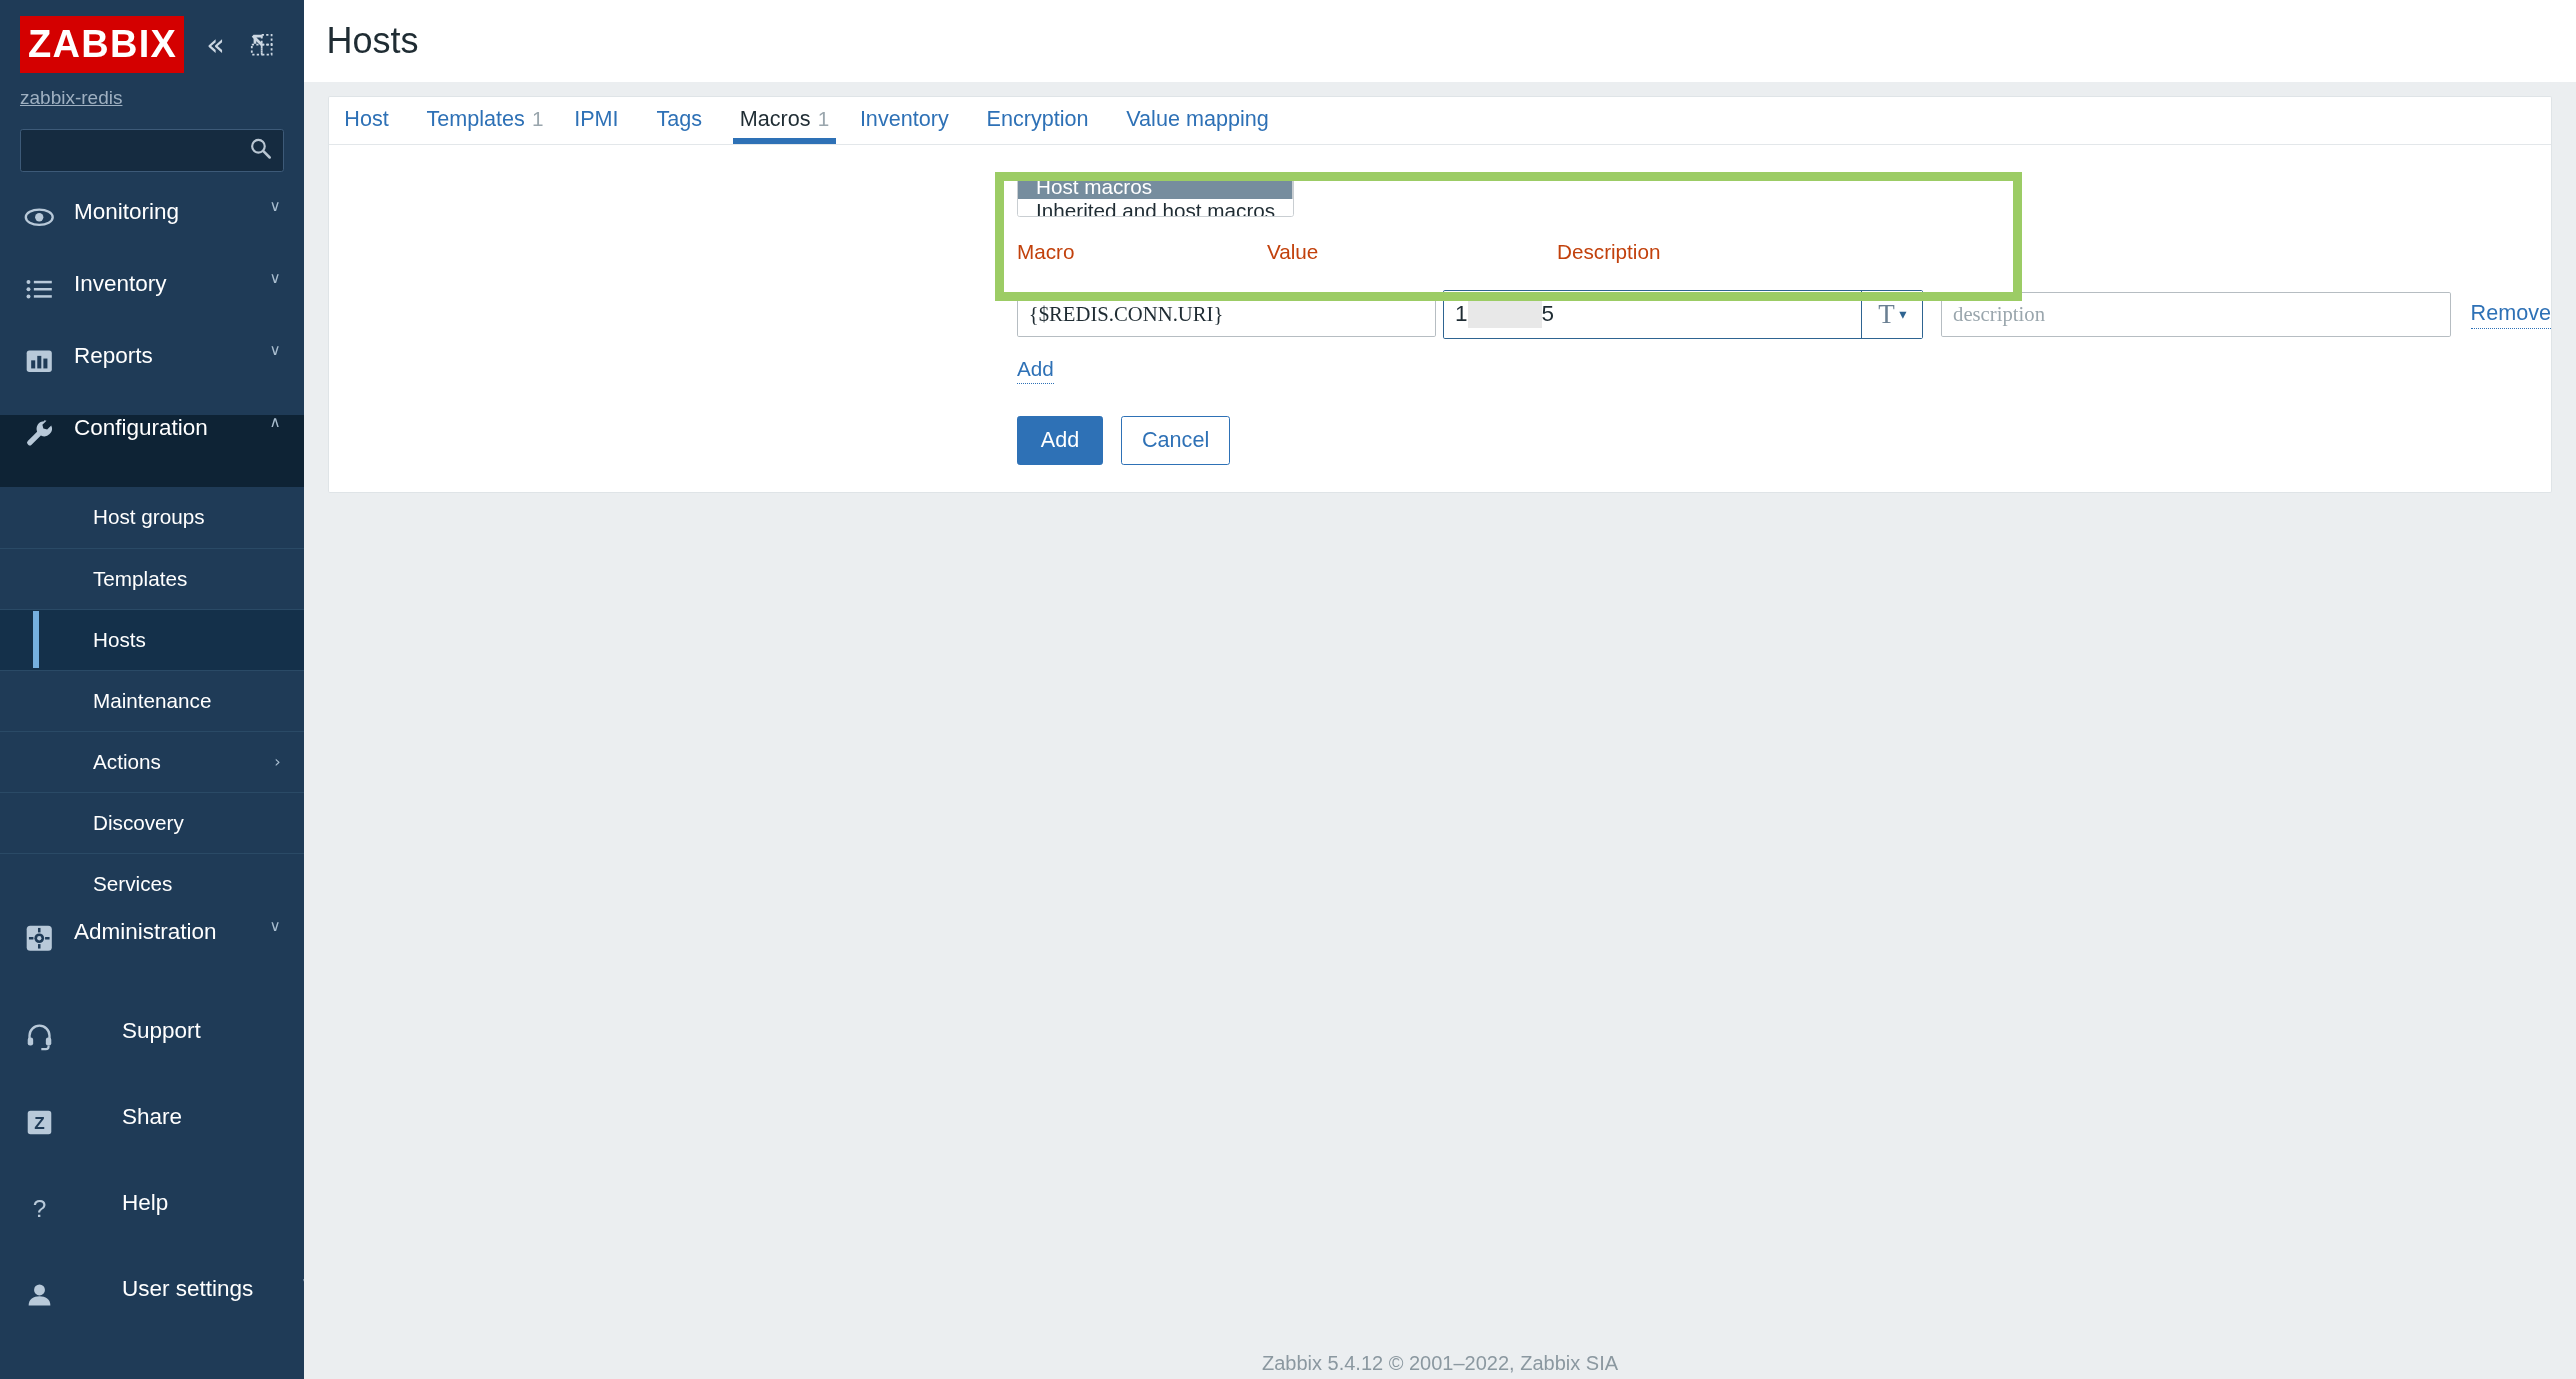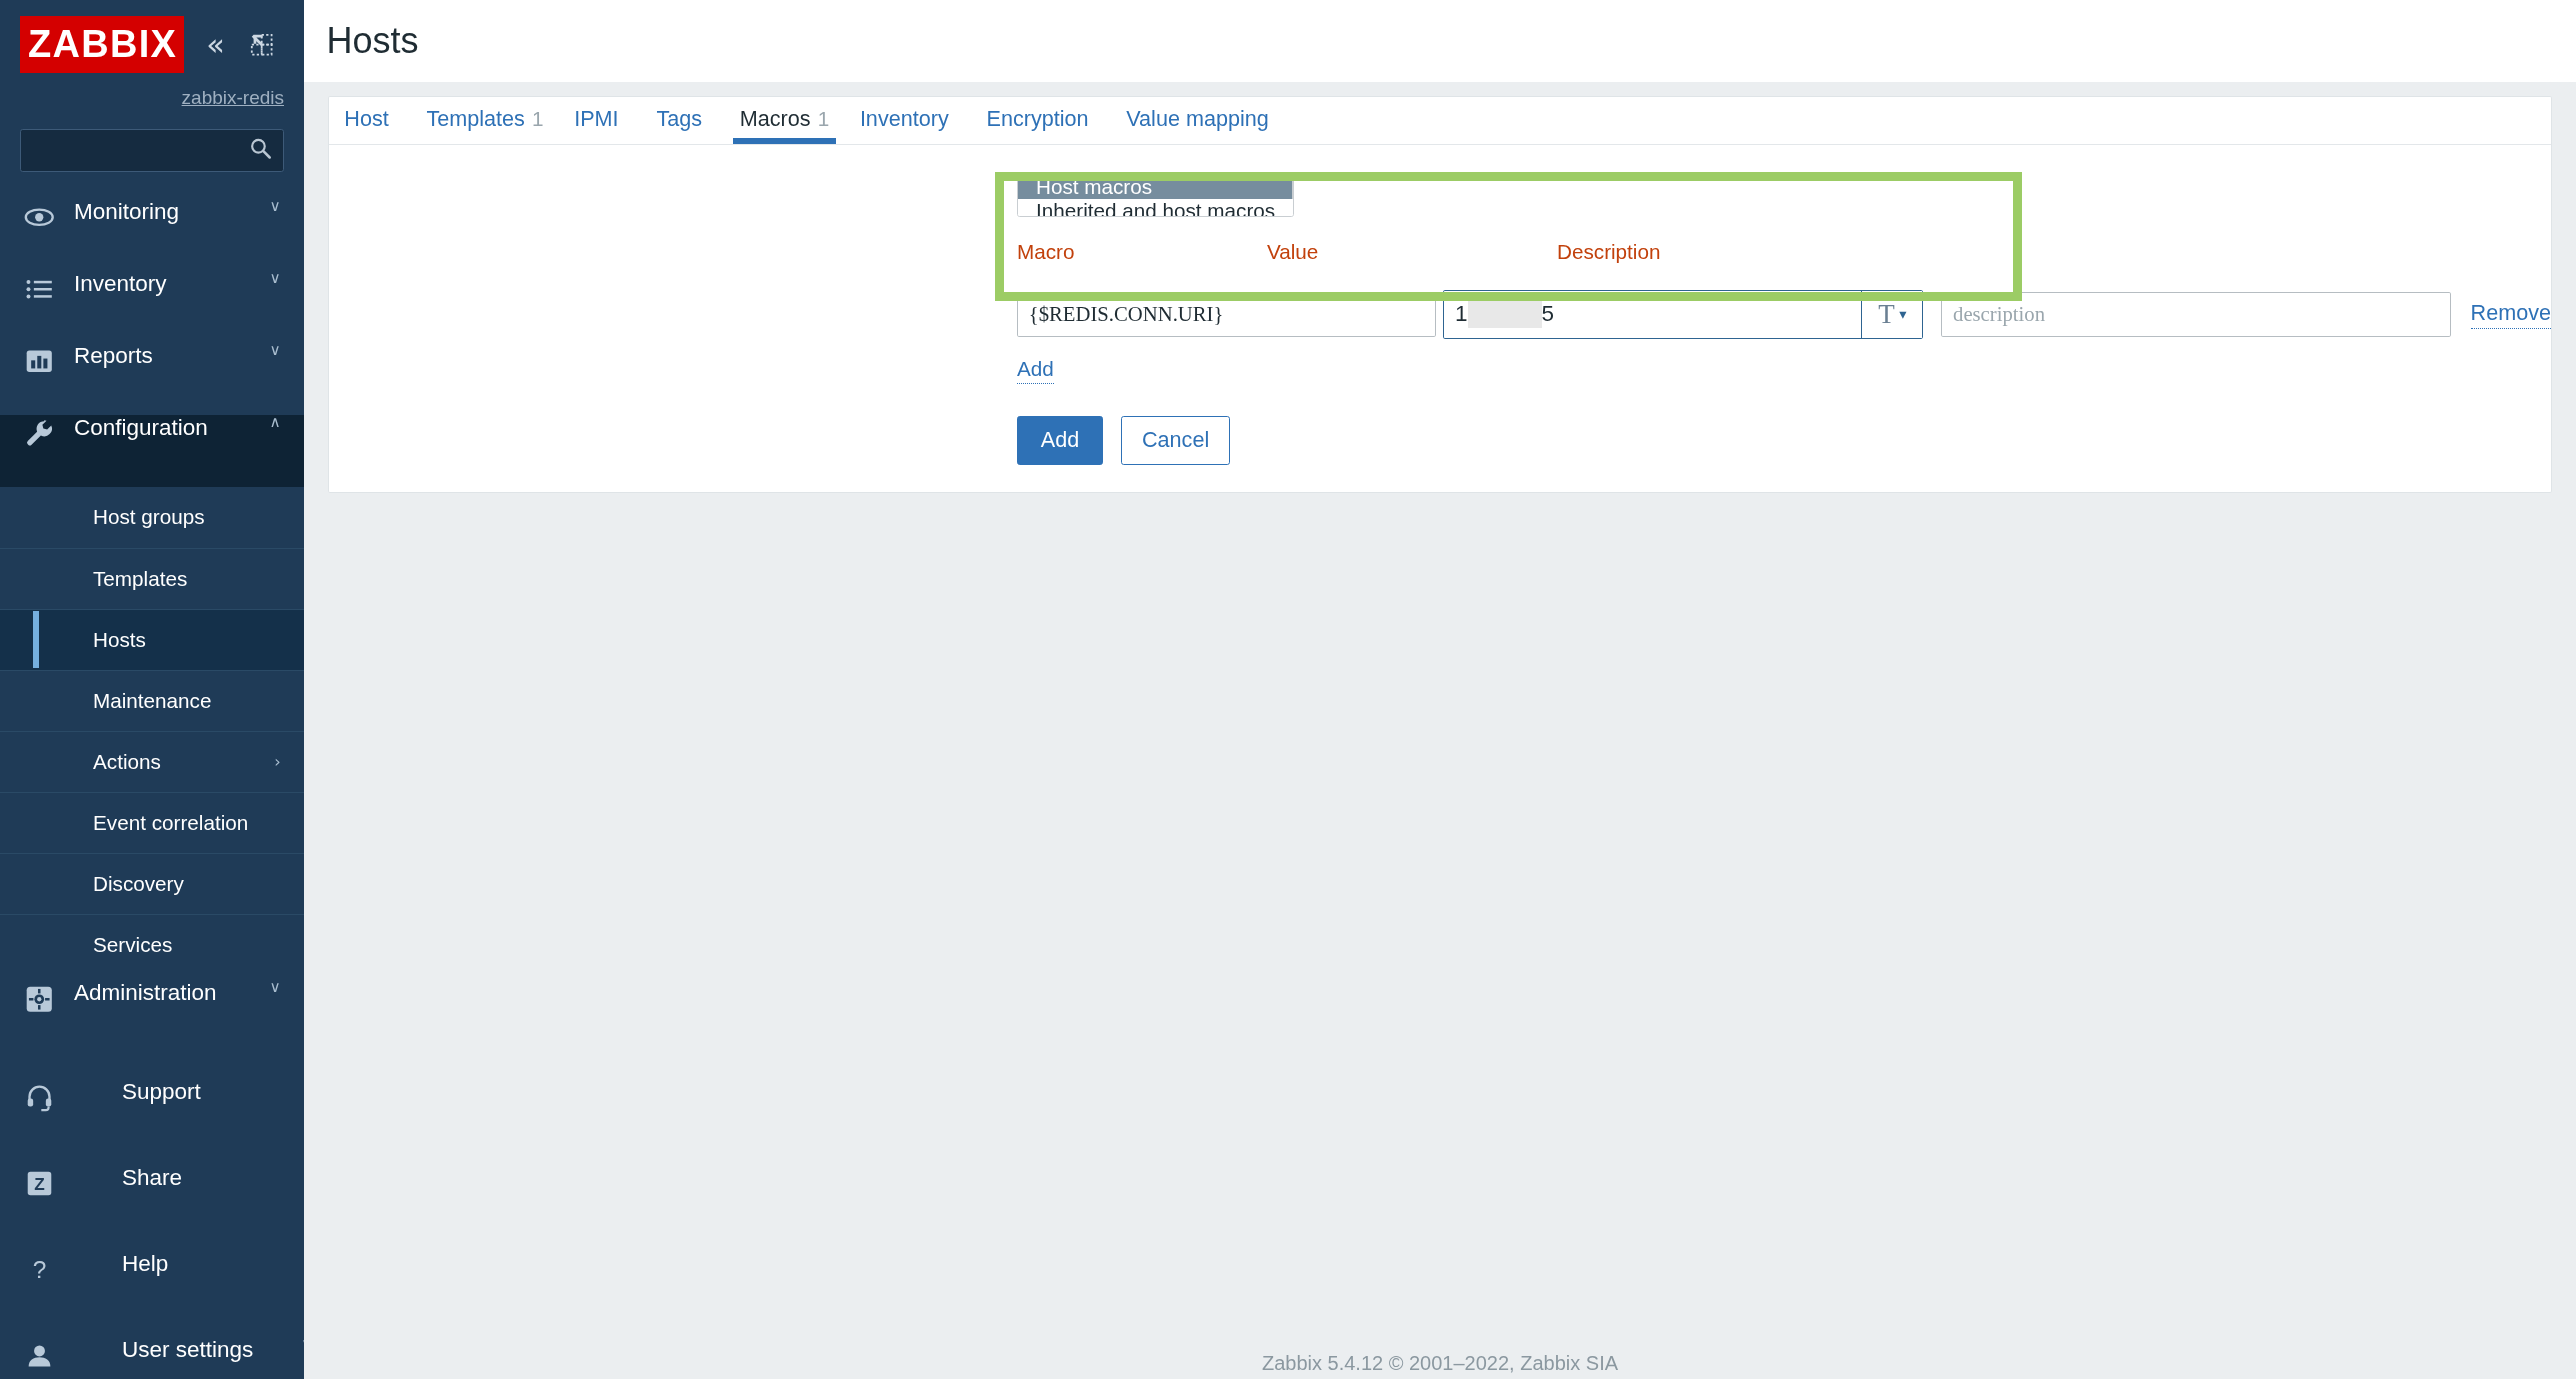--- a/index.html
+++ b/index.html
@@ -15,21 +15,21 @@
   #sidebar {
     width: 304px;
     min-width: 304px;
     height: 1380px;
     background: #1f3b57;
     position: relative;
     display: flex;
     flex-direction: column;
     padding-top: 0;
   }
-  .sb-top { padding: 16px 20px 0 20px; text-align: right; }
+  .sb-top { padding: 16px 20px 0 20px; }
   .sb-logo-row { display: flex; align-items: center; gap: 16px; }
   .zbx-logo {
     background: #d40000;
     color: #ffffff;
     font-size: 38px;
     font-weight: bold;
     letter-spacing: 1.3px;
     line-height: 1;
     padding: 9px 7.2px 10px 8px;
     font-family: "Liberation Sans", sans-serif;
@@ -418,24 +418,20 @@
       </div>
       <div class="sub-item">
         <span class="sub-label">Maintenance</span>
         <span class="sub-arrow"></span>
       </div>
       <div class="sub-item">
         <span class="sub-label">Actions</span>
         <span class="sub-arrow">›</span>
       </div>
       <div class="sub-item">
-        <span class="sub-label">Event correlation</span>
-        <span class="sub-arrow"></span>
-      </div>
-      <div class="sub-item">
         <span class="sub-label">Discovery</span>
         <span class="sub-arrow"></span>
       </div>
       <div class="sub-item">
         <span class="sub-label">Services</span>
         <span class="sub-arrow"></span>
       </div>
     </div>
 
     <div class="nav-item" style="margin-top:5.4px;">

